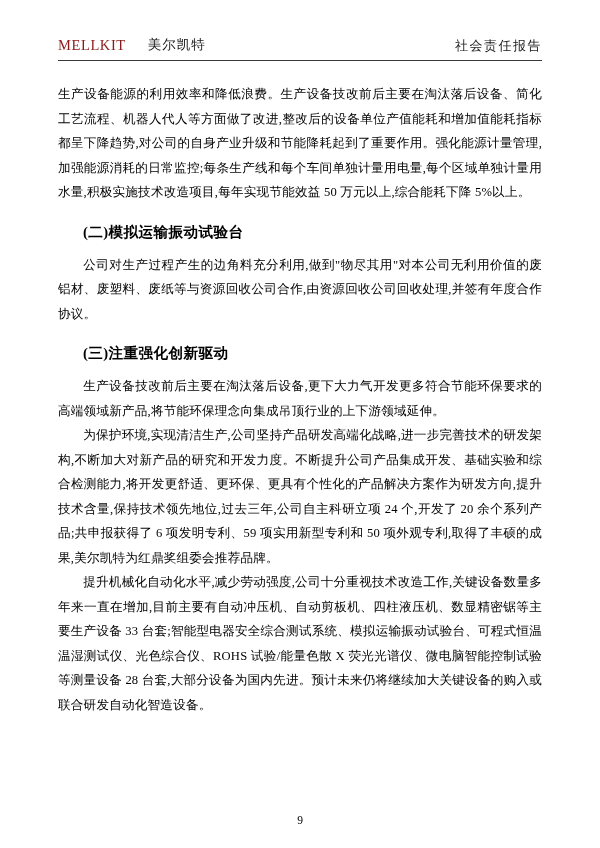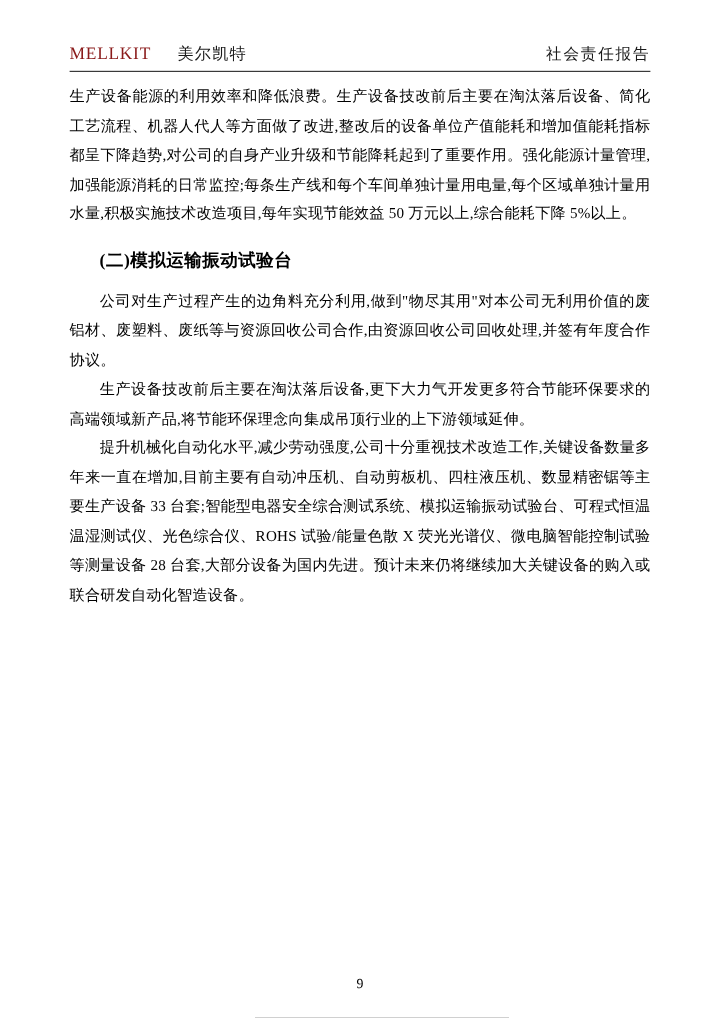--- a/index.html
+++ b/index.html
@@ -51,21 +51,21 @@
     margin-left: 16px;
   }
   .header-right {
     font-size: 13px;
     letter-spacing: 1.5px;
     color: #1a1a1a;
     text-align: center;
   }
   
   .body-area {
-    margin-top: 8px;
+    margin-top: 21px;
   }
   p.para {
     margin: 0 0 0 0;
     font-size: 12.6px;
     line-height: 24.5px;
     text-align: justify;
     text-justify: inter-ideograph;
     text-indent: 25.2px;
     letter-spacing: 0.2px;
   }
@@ -105,20 +105,22 @@
       <div class="header-right">社会责任报告</div>
     </div>
 
     <div class="body-area">
 
       <p class="para first">生产设备能源的利用效率和降低浪费。生产设备技改前后主要在淘汰落后设备、简化工艺流程、机器人代人等方面做了改进,整改后的设备单位产值能耗和增加值能耗指标都呈下降趋势,对公司的自身产业升级和节能降耗起到了重要作用。强化能源计量管理,加强能源消耗的日常监控;每条生产线和每个车间单独计量用电量,每个区域单独计量用水量,积极实施技术改造项目,每年实现节能效益 50 万元以上,综合能耗下降 5%以上。</p>
 
       <h2 class="section">(二)模拟运输振动试验台</h2>
       <p class="para">公司对生产过程产生的边角料充分利用,做到"物尽其用"对本公司无利用价值的废铝材、废塑料、废纸等与资源回收公司合作,由资源回收公司回收处理,并签有年度合作协议。</p>
 
+      <h2 class="section">(三)注重强化创新驱动</h2>
       <p class="para">生产设备技改前后主要在淘汰落后设备,更下大力气开发更多符合节能环保要求的高端领域新产品,将节能环保理念向集成吊顶行业的上下游领域延伸。</p>
+      <p class="para">为保护环境,实现清洁生产,公司坚持产品研发高端化战略,进一步完善技术的研发架构,不断加大对新产品的研究和开发力度。不断提升公司产品集成开发、基础实验和综合检测能力,将开发更舒适、更环保、更具有个性化的产品解决方案作为研发方向,提升技术含量,保持技术领先地位,过去三年,公司自主科研立项 24 个,开发了 20 余个系列产品;共申报获得了 6 项发明专利、59 项实用新型专利和 50 项外观专利,取得了丰硕的成果,美尔凯特为红鼎奖组委会推荐品牌。</p>
       <p class="para">提升机械化自动化水平,减少劳动强度,公司十分重视技术改造工作,关键设备数量多年来一直在增加,目前主要有自动冲压机、自动剪板机、四柱液压机、数显精密锯等主要生产设备 33 台套;智能型电器安全综合测试系统、模拟运输振动试验台、可程式恒温温湿测试仪、光色综合仪、ROHS 试验/能量色散 X 荧光光谱仪、微电脑智能控制试验等测量设备 28 台套,大部分设备为国内先进。预计未来仍将继续加大关键设备的购入或联合研发自动化智造设备。</p>
 
     </div>
   </div>
 
   <div class="page-number">9</div>
 </div>
 
 </body></html>

